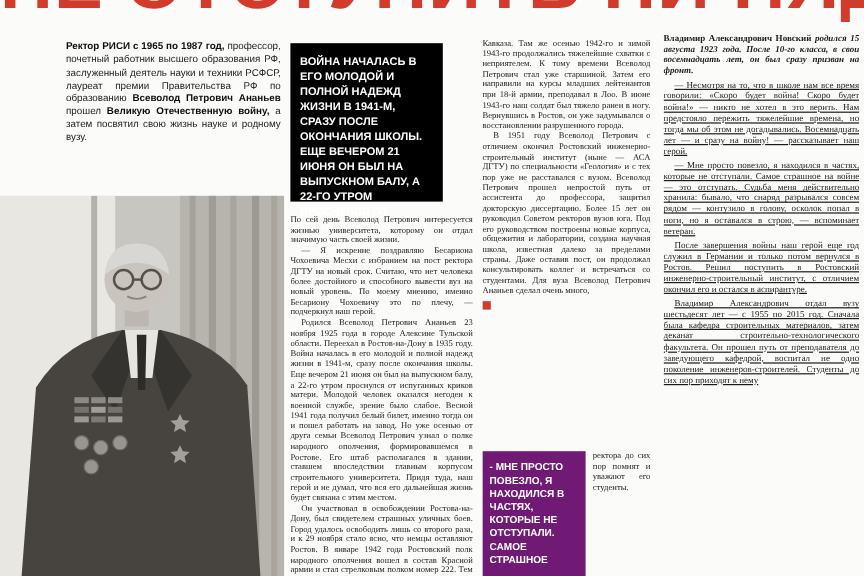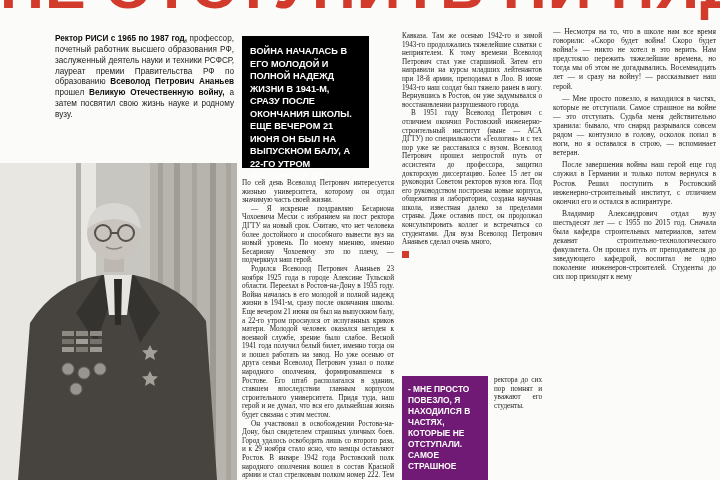--- a/index.html
+++ b/index.html
@@ -28,21 +28,21 @@
   
   .bodycol{font-size:7.2px;line-height:8.6px;text-align:justify;}
   .bodycol p{margin:0;}
   .bodycol p+p{text-indent:9px;}
   .col1{position:absolute;left:242px;top:179px;width:152px;height:301px;overflow:hidden;}
   .col2{position:absolute;left:402px;top:32px;width:140px;height:448px;overflow:hidden;
         display:flex;flex-direction:column;}
   .col3{position:absolute;left:553px;top:27px;width:163px;height:453px;overflow:hidden;
         font-size:7.5px;line-height:9.1px;text-align:justify;}
   .col3 p{margin:0 0 3px;}
-  .col3 p+p{text-indent:9px;}
+  .col3 p+p{text-indent:9px;text-decoration:underline;}
   .lede{font-weight:700;}
   .lede .it{font-style:italic;}
 
   .marker{width:7px;height:7px;background:#d23a2c;margin:4px 0;flex:0 0 auto;}
   .quote-row{margin-top:auto;display:flex;gap:6px;align-items:stretch;}
   .pullquote{width:86px;box-sizing:border-box;background:#701a75;color:#fff;padding:8px 6px;
         font-family:"Liberation Sans",sans-serif;font-weight:700;font-size:8.4px;line-height:11px;
         min-height:102px;text-align:left;}
   .side{width:48px;font-size:7.2px;line-height:8.6px;text-align:justify;}
 </style>
@@ -130,19 +130,21 @@
     <p>Кавказа. Там же осенью 1942-го и зимой 1943-го продолжались тяжелейшие схватки с неприятелем. К тому времени Всеволод Петрович стал уже старшиной. Затем его направили на курсы младших лейтенантов при 18-й армии, преподавал в Лоо. В июне 1943-го наш солдат был тяжело ранен в ногу. Вернувшись в Ростов, он уже задумывался о восстановлении разрушенного города.</p>
     <p>В 1951 году Всеволод Петрович с отличием окончил Ростовский инженерно-строительный институт (ныне — АСА ДГТУ) по специальности «Геология» и с тех пор уже не расставался с вузом. Всеволод Петрович прошел непростой путь от ассистента до профессора, защитил докторскую диссертацию. Более 15 лет он руководил Советом ректоров вузов юга. Под его руководством построены новые корпуса, общежития и лаборатории, создана научная школа, известная далеко за пределами страны. Даже оставив пост, он продолжал консультировать коллег и встречаться со студентами. Для вуза Всеволод Петрович Ананьев сделал очень много,</p>
     <div class="marker"></div>
     <div class="quote-row">
       <div class="pullquote">- МНЕ ПРОСТО ПОВЕЗЛО, Я НАХОДИЛСЯ В ЧАСТЯХ, КОТОРЫЕ НЕ ОТСТУПАЛИ. САМОЕ СТРАШНОЕ</div>
       <p class="side">ректора до сих пор помнят и уважают его студенты.</p>
     </div>
   </div>
 
   <div class="bodycol col3">
+    <p class="lede"><span>Владимир Александрович Новский</span>
+      <span class="it">родился 15 августа 1923 года. После 10-го класса, в свои восемнадцать лет, он был сразу призван на фронт.</span></p>
     <p>— Несмотря на то, что в школе нам все время говорили: «Скоро будет война! Скоро будет война!» — никто не хотел в это верить. Нам предстояло пережить тяжелейшие времена, но тогда мы об этом не догадывались. Восемнадцать лет — и сразу на войну! — рассказывает наш герой.</p>
     <p>— Мне просто повезло, я находился в частях, которые не отступали. Самое страшное на войне — это отступать. Судьба меня действительно хранила: бывало, что снаряд разрывался совсем рядом — контузило в голову, осколок попал в ноги, но я оставался в строю, — вспоминает ветеран.</p>
     <p>После завершения войны наш герой еще год служил в Германии и только потом вернулся в Ростов. Решил поступить в Ростовский инженерно-строительный институт, с отличием окончил его и остался в аспирантуре.</p>
     <p>Владимир Александрович отдал вузу шестьдесят лет — с 1955 по 2015 год. Сначала была кафедра строительных материалов, затем деканат строительно-технологического факультета. Он прошел путь от преподавателя до заведующего кафедрой, воспитал не одно поколение инженеров-строителей. Студенты до сих пор приходят к нему</p>
   </div>
 
 </div>
 
 </body></html>

